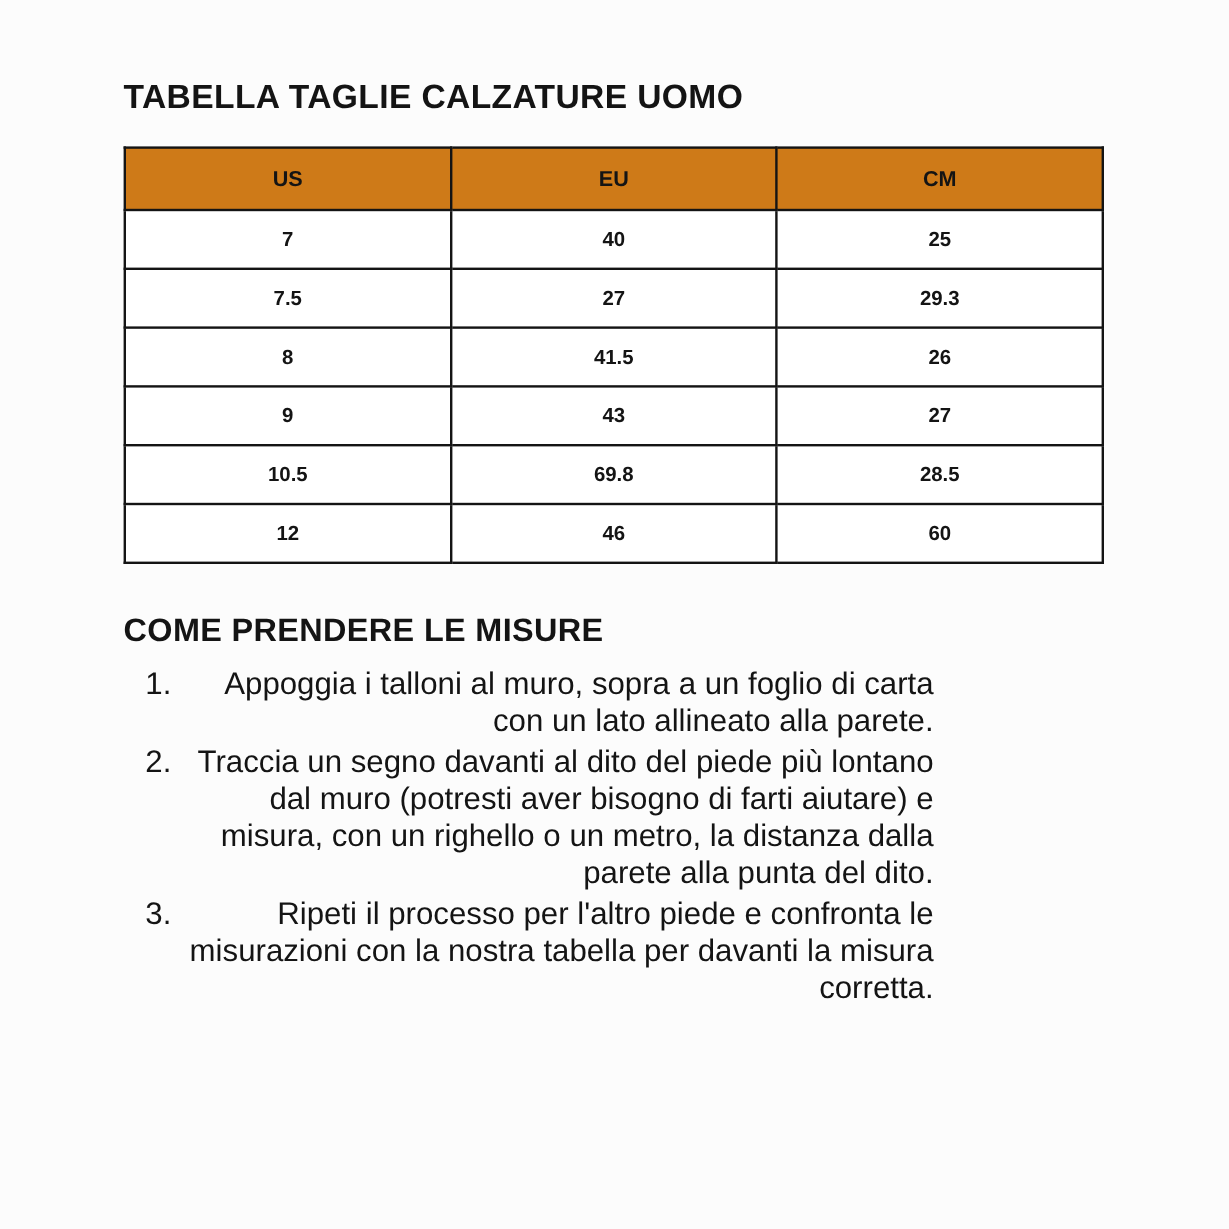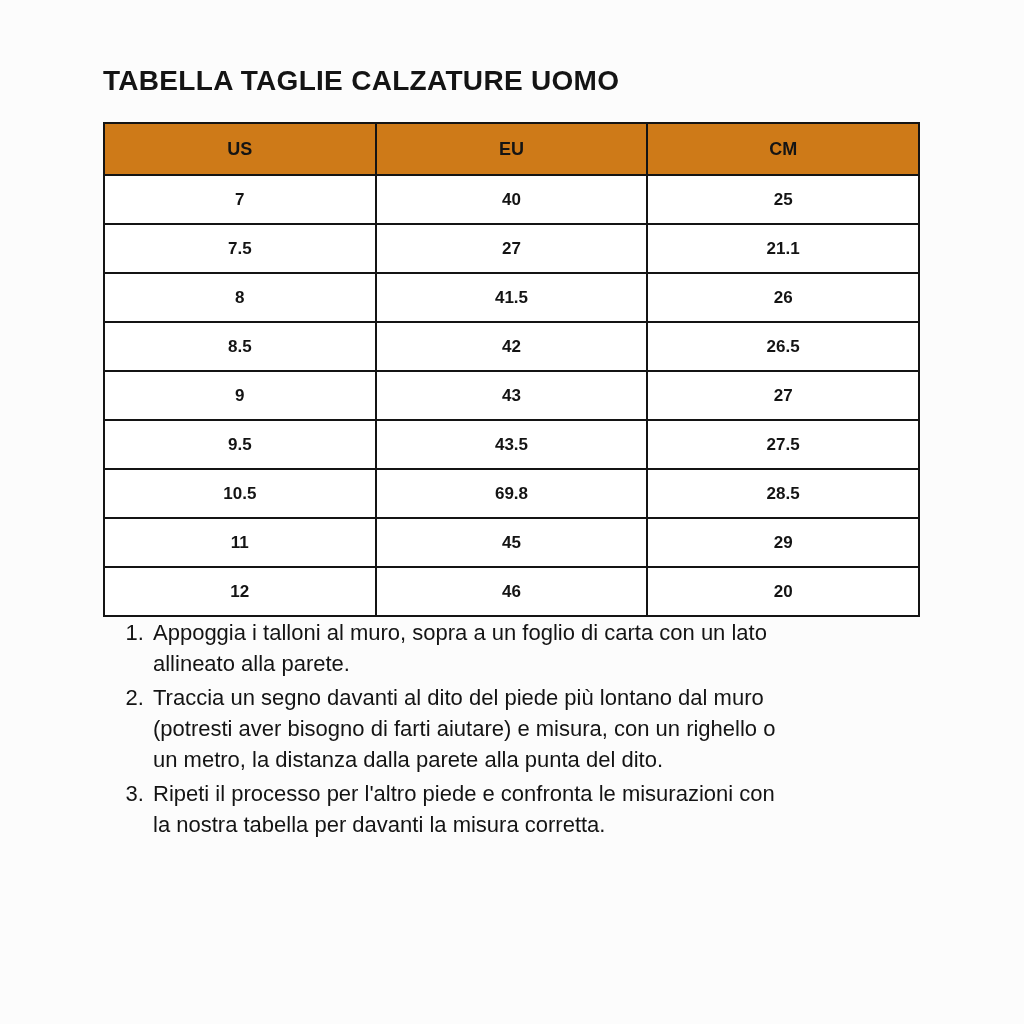--- a/index.html
+++ b/index.html
@@ -36,21 +36,21 @@
   .size-table td{
     height:45px;font-size:17px;
     background:#FFFFFF;
   }
   h2.section-heading{
     font-size:27px;font-weight:bold;letter-spacing:.3px;
     margin:39px 0 13px 0;line-height:32px;
   }
   ol.instructions{
     margin:0;padding:0 0 0 47px;
-    font-size:22px;line-height:31px;
+    font-size:26px;line-height:31px;text-align:right;
   }
   ol.instructions li{
     padding-left:3px;margin-bottom:3px;
   }
 </style>
 </head>
 <body>
 
 <main class="content">
 
@@ -66,60 +66,46 @@
     </thead>
     <tbody>
         <tr>
           <td>7</td>
           <td>40</td>
           <td>25</td>
         </tr>
         <tr>
           <td>7.5</td>
           <td>27</td>
-          <td>21.1</td>
+          <td>29.3</td>
         </tr>
         <tr>
           <td>8</td>
           <td>41.5</td>
           <td>26</td>
         </tr>
         <tr>
-          <td>8.5</td>
-          <td>42</td>
-          <td>26.5</td>
-        </tr>
-        <tr>
           <td>9</td>
           <td>43</td>
           <td>27</td>
-        </tr>
-        <tr>
-          <td>9.5</td>
-          <td>43.5</td>
-          <td>27.5</td>
         </tr>
         <tr>
           <td>10.5</td>
           <td>69.8</td>
           <td>28.5</td>
         </tr>
         <tr>
-          <td>11</td>
-          <td>45</td>
-          <td>29</td>
-        </tr>
-        <tr>
           <td>12</td>
           <td>46</td>
-          <td>20</td>
+          <td>60</td>
         </tr>
       </tbody>
   </table>
 
+  <h2 class="section-heading">COME PRENDERE LE MISURE</h2>
 
   <ol class="instructions">
       <li>Appoggia i talloni al muro, sopra a un foglio di carta con un lato allineato alla parete.</li>
       <li>Traccia un segno davanti al dito del piede più lontano dal muro (potresti aver bisogno di farti aiutare) e misura, con un righello o un metro, la distanza dalla parete alla punta del dito.</li>
       <li>Ripeti il processo per l'altro piede e confronta le misurazioni con la nostra tabella per davanti la misura corretta.</li>
     </ol>
 
 </main>
 
 </body></html>

